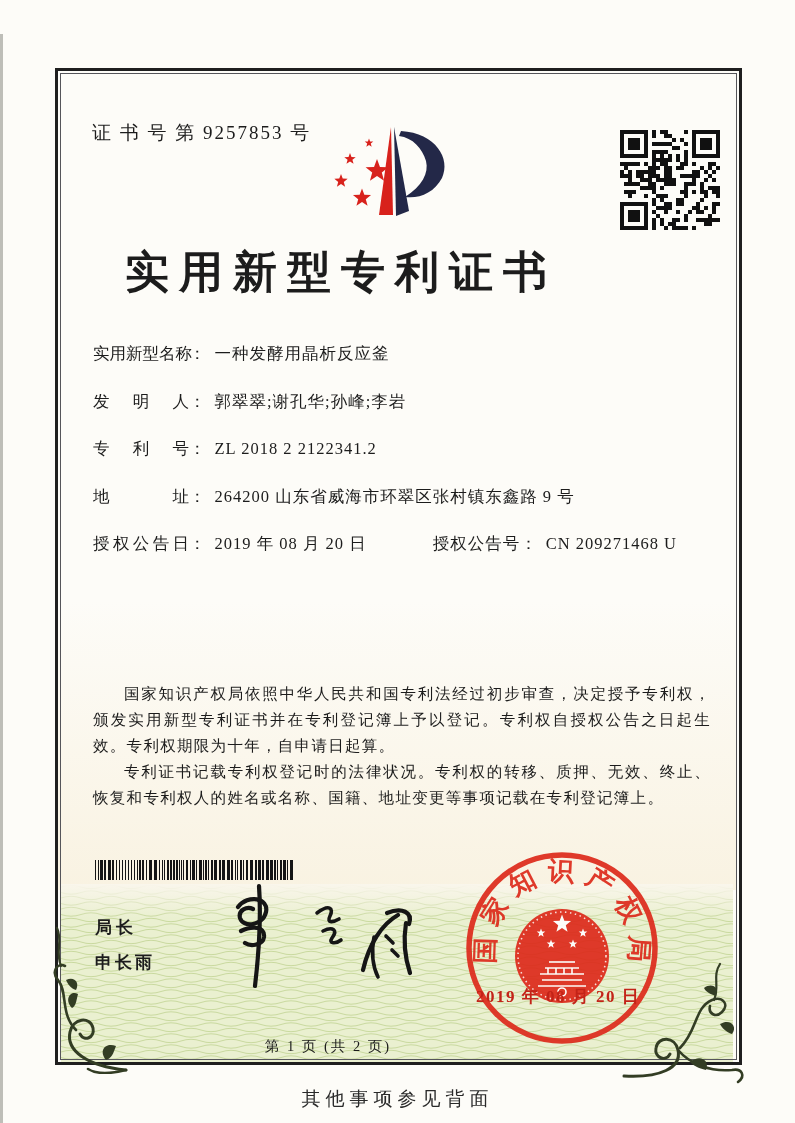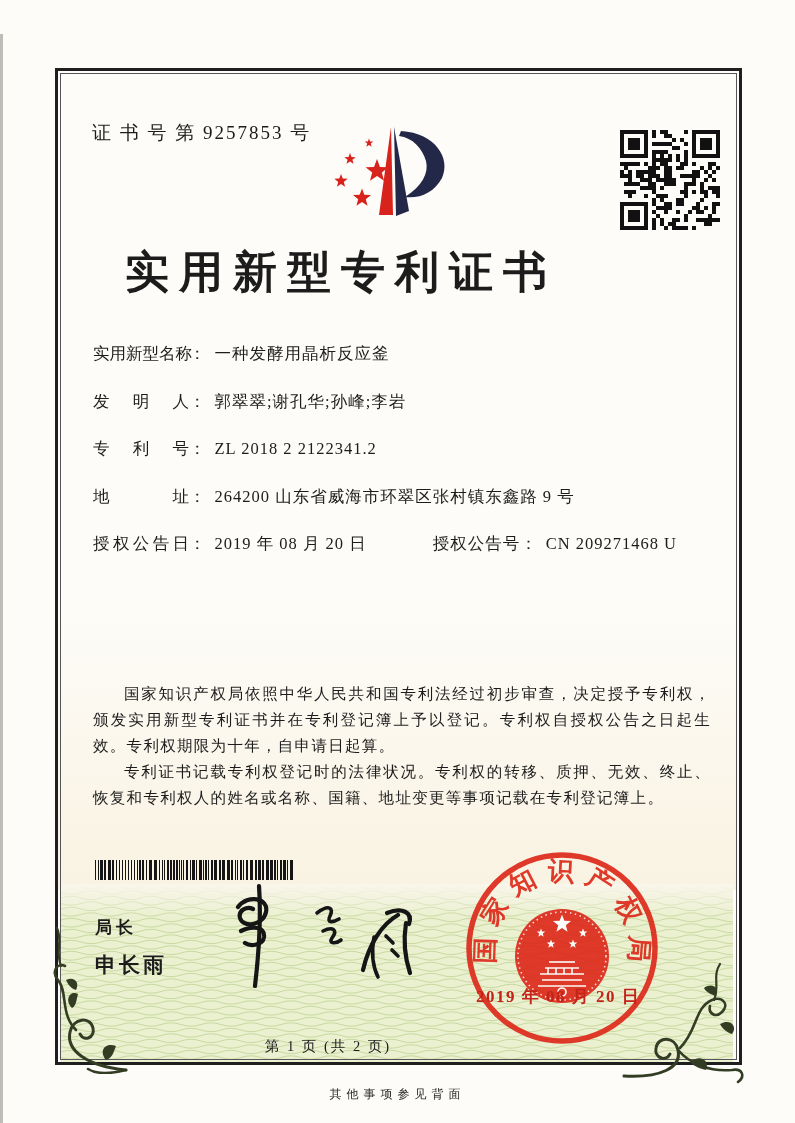--- a/index.html
+++ b/index.html
@@ -34,31 +34,31 @@
   .fpair2{margin-left:66px;margin-top:47px;}
   .flabel2{letter-spacing:1px;}
 
   .paras{position:absolute;left:93px;top:673px;width:618px;z-index:3;margin-top:8px;}
   .paras p{margin:0;font-size:15.5px;line-height:26px;letter-spacing:1.3px;
            text-indent:2em;text-align:justify;}
 
   .barcode{position:absolute;left:95px;top:860px;width:200px;height:20px;z-index:3;}
 
   .sig-role{position:absolute;left:95px;top:916px;font-size:17px;letter-spacing:4px;z-index:3;font-weight:bold;font-family:Liberation Mono, monospace;}
-  .sig-name{position:absolute;left:95px;top:951px;font-size:21px;letter-spacing:3px;z-index:3;font-weight:bold;font-family:"Liberation Sans",sans-serif;}
+  .sig-name{position:absolute;left:95px;top:951px;font-size:17px;letter-spacing:3px;z-index:3;font-weight:bold;font-family:"Liberation Sans",sans-serif;}
   .sig-art{position:absolute;left:203px;top:882px;width:215px;height:108px;z-index:3;}
 
   .seal{position:absolute;left:462px;top:848px;width:200px;height:200px;z-index:4;opacity:.92;}
   .seal-date{position:absolute;left:476px;top:985px;font-size:17px;font-weight:bold;z-index:5;
              letter-spacing:1.5px;color:#c32318;}
 
   .page-indicator{position:absolute;left:0;top:1037px;width:656px;text-align:center;
                   font-size:14.5px;letter-spacing:2px;z-index:3;}
   .back-note{position:absolute;left:0;top:1086px;width:795px;text-align:center;
-             font-size:12px;letter-spacing:5px;z-index:3;color:#2a2a2a;}
+             font-size:19px;letter-spacing:5px;z-index:3;color:#2a2a2a;}
 
   .flourish-bl{position:absolute;left:46px;top:922px;width:88px;height:152px;z-index:6;}
   .flourish-br{position:absolute;left:620px;top:960px;width:130px;height:130px;z-index:6;}
 </style>
 </head>
 <body>
 
 <div class="page">
   <div class="scan-edge"></div>
   <div class="paper-tint"></div>

